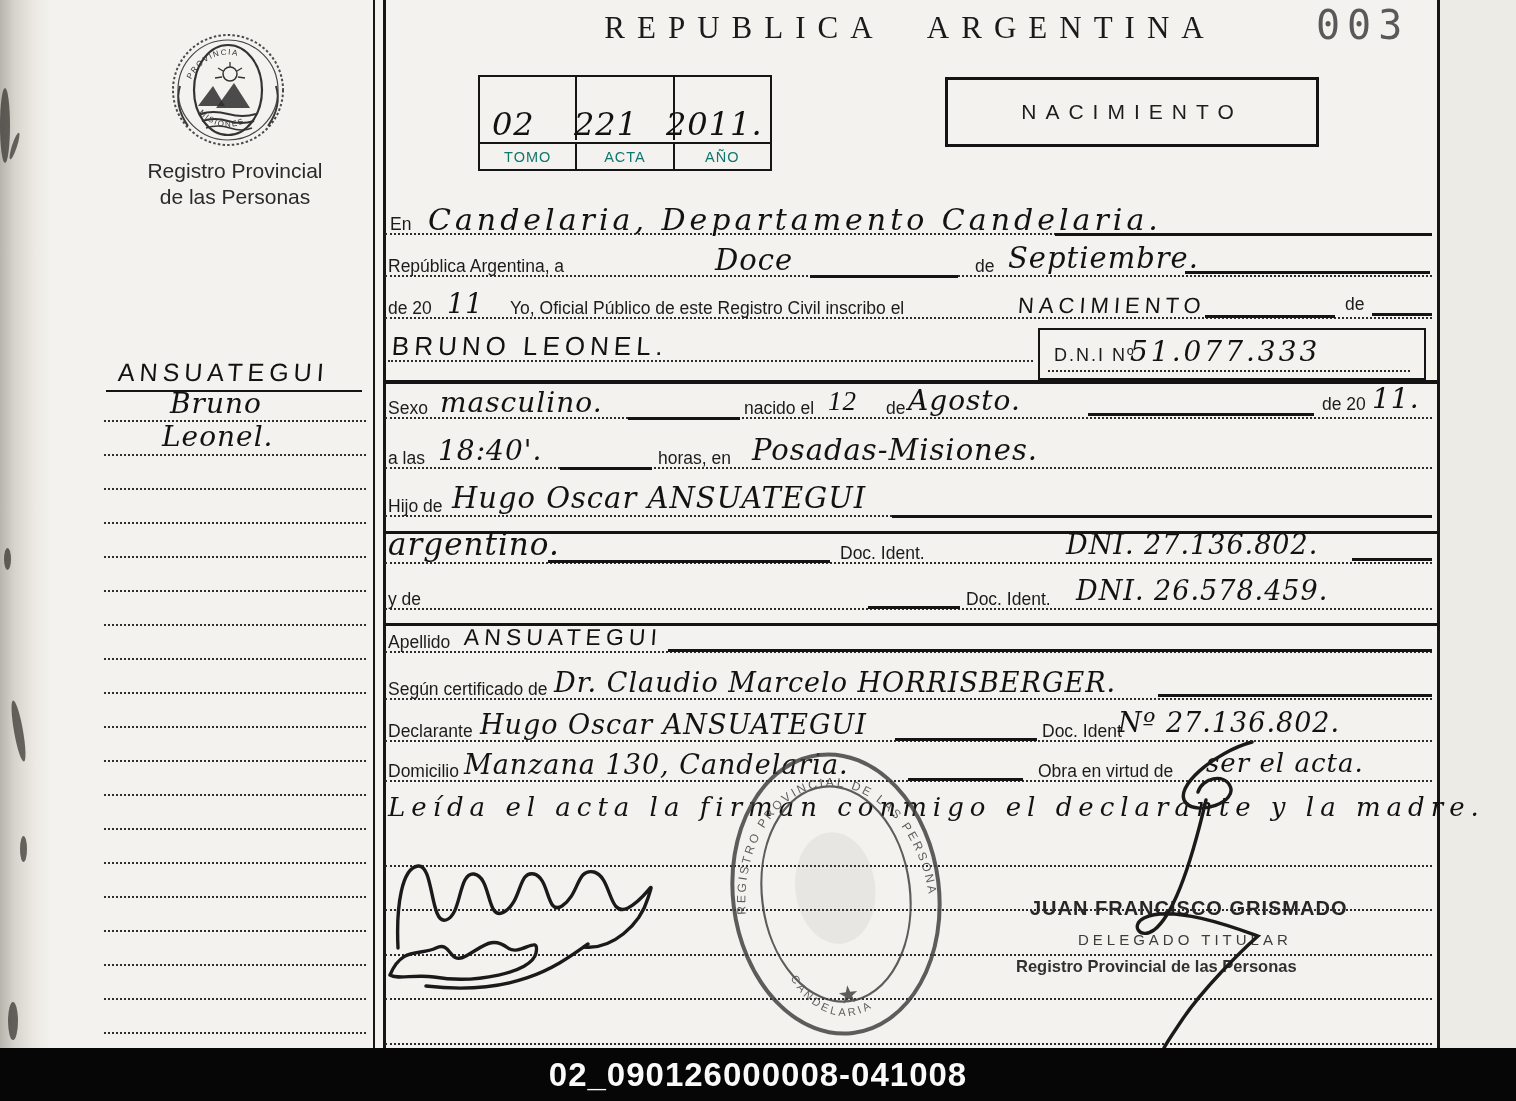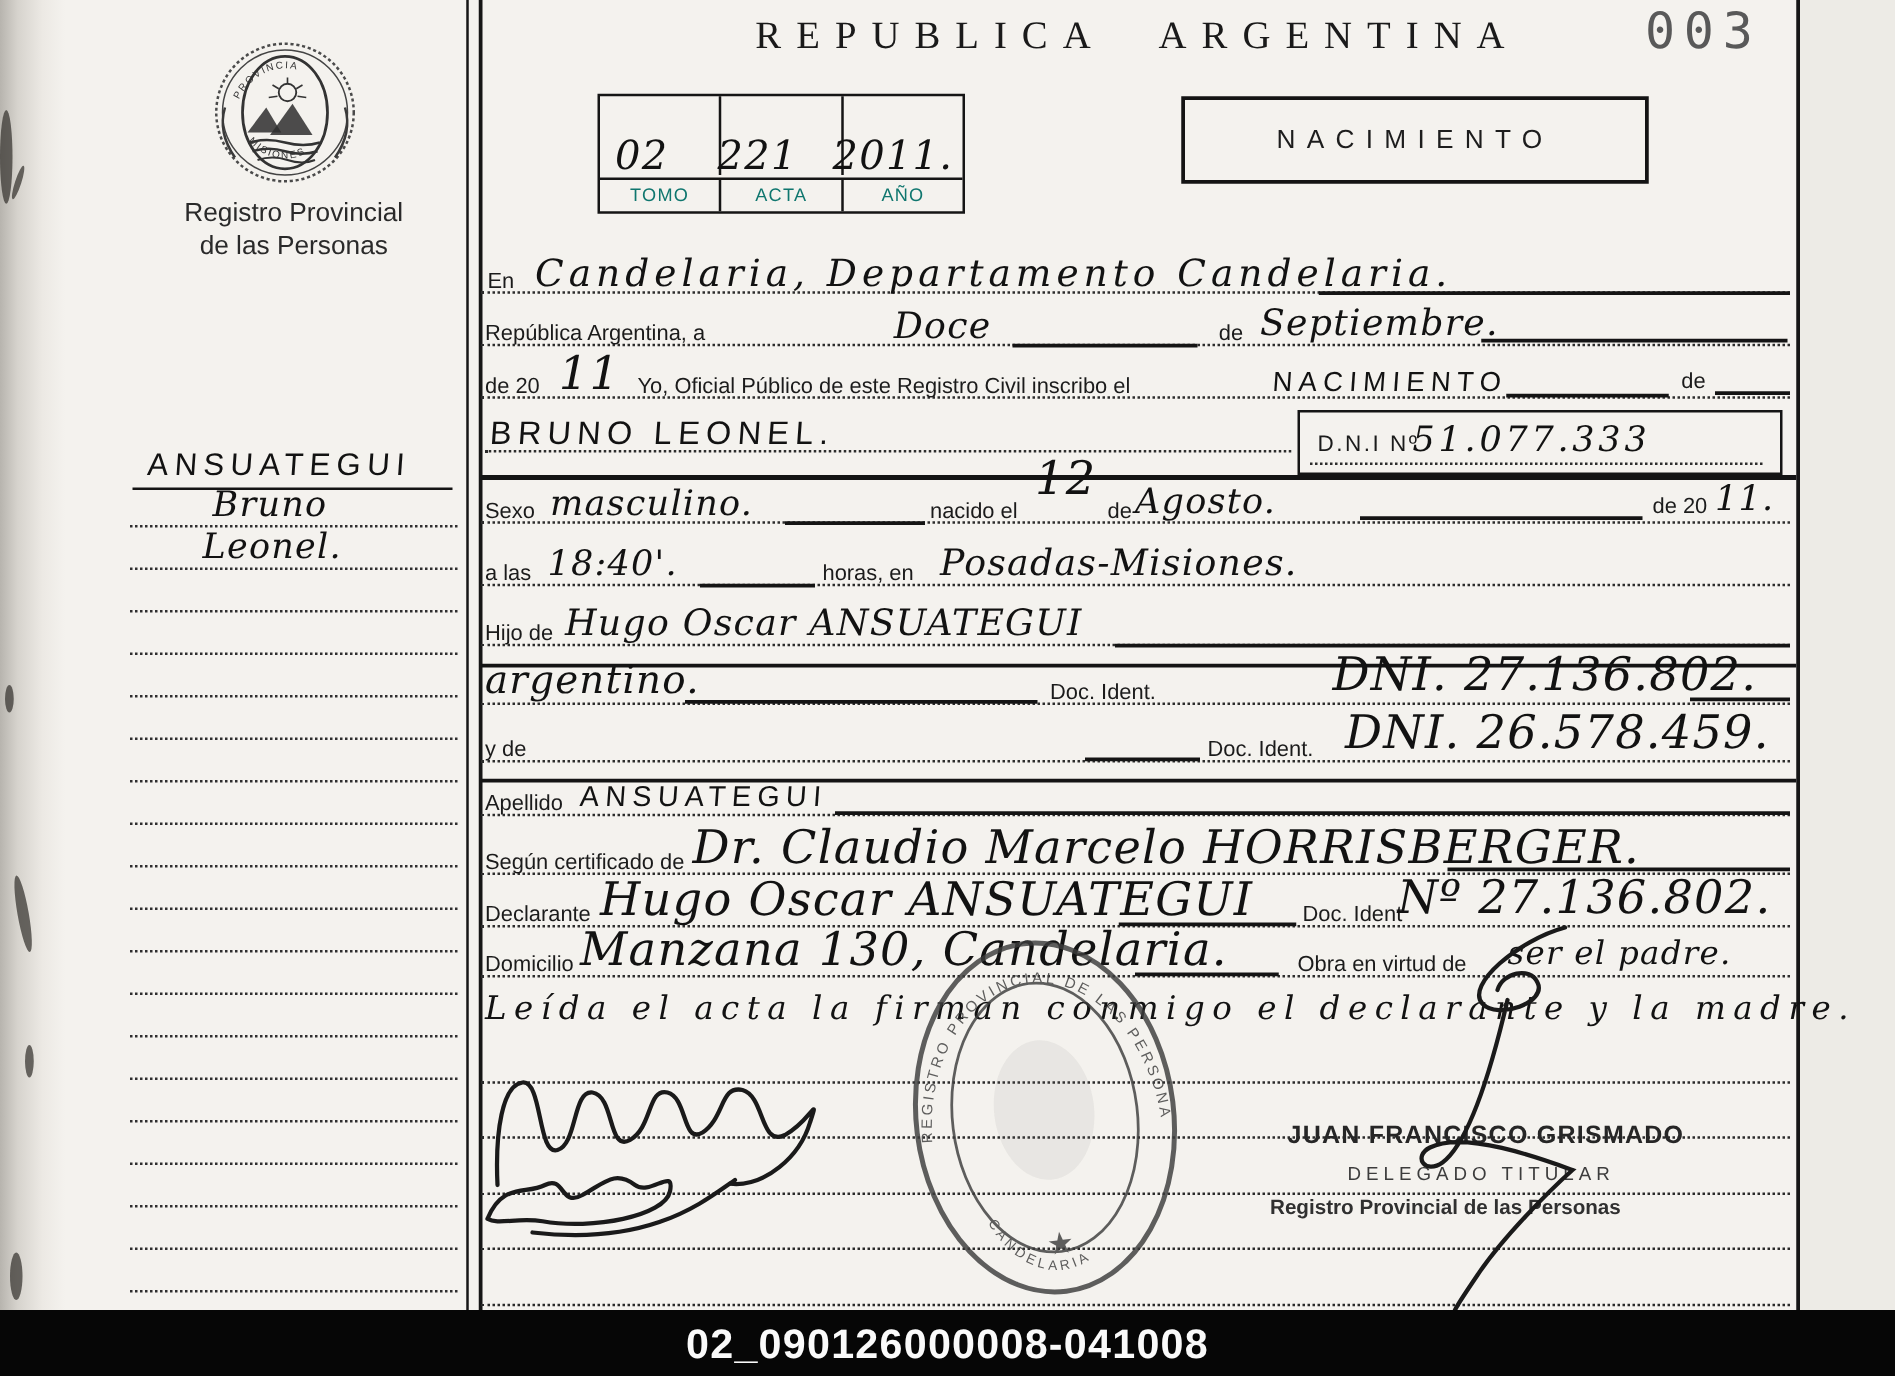--- a/index.html
+++ b/index.html
@@ -13,21 +13,21 @@
   
   .vl{position:absolute;top:0;height:1048px;background:#161616;}
   
   .dl,.sl{position:absolute;height:0;}
   .dl{border-bottom:2px dotted #2c2c2c;}
   .sl{border-bottom:3px solid #141414;}
   .sl.thick{border-bottom-width:4px;}
   
   .lbl{position:absolute;font-size:17.5px;color:#1b1b1b;white-space:nowrap;line-height:1;}
   
-  .hw{position:absolute;font-family:"DejaVu Serif",serif;font-style:italic;font-size:37px;
+  .hw{position:absolute;font-family:"DejaVu Serif",serif;font-style:italic;font-size:27px;
       color:#121212;white-space:nowrap;line-height:1;letter-spacing:1px;}
   .hwc{position:absolute;font-family:"Liberation Sans",sans-serif;font-size:24px;color:#121212;
       white-space:nowrap;line-height:1;letter-spacing:5px;transform:skewX(-4deg);}
   
   #title{position:absolute;left:560px;top:10px;width:700px;text-align:center;
       font-family:"Liberation Serif",serif;font-size:31px;letter-spacing:12px;word-spacing:26px;
       color:#1a1a1a;}
   #pagecode{position:absolute;left:1316px;top:2px;font-family:"DejaVu Sans Mono",monospace;
       font-size:40px;letter-spacing:7px;color:#595959;}
   
@@ -226,21 +226,21 @@
   <span class="hwc" style="left:392px;bottom:742px;font-size:26px;">BRUNO LEONEL.</span>
   <div id="dnibox">
     <span class="lbl" style="left:14px;top:16px;font-size:18px;letter-spacing:2px;position:absolute;">D.N.I Nº</span>
     <div class="dl" style="left:8px;top:40px;width:362px;position:absolute;"></div>
   </div>
   <span class="hw" style="left:1130px;bottom:735px;font-size:28px;letter-spacing:3px;">51.077.333</span>
 
   <span class="lbl" style="left:388px;bottom:684px;">Sexo</span>
   <span class="hw" style="left:440px;bottom:684px;font-size:28px;">masculino.</span>
   <span class="lbl" style="left:744px;bottom:684px;">nacido el</span>
-  <span class="hw" style="left:828px;bottom:700px;">12</span>
+  <span class="hw" style="left:828px;bottom:686px;font-family:Liberation Serif, serif;">12</span>
   <span class="lbl" style="left:886px;bottom:684px;">de</span>
   <span class="hw" style="left:908px;bottom:686px;font-size:28px;">Agosto.</span>
   <span class="lbl" style="left:1322px;bottom:688px;">de 20</span>
   <span class="hw" style="left:1372px;bottom:688px;font-size:28px;">11.</span>
 
   <span class="lbl" style="left:388px;bottom:634px;">a las</span>
   <span class="hw" style="left:438px;bottom:636px;font-size:28px;">18:40'.</span>
   <span class="lbl" style="left:658px;bottom:634px;">horas, en</span>
   <span class="hw" style="left:752px;bottom:636px;font-size:29px;">Posadas-Misiones.</span>
 
@@ -262,21 +262,21 @@
   <span class="hw" style="left:554px;bottom:405px;">Dr. Claudio Marcelo HORRISBERGER.</span>
 
   <span class="lbl" style="left:388px;bottom:361px;">Declarante</span>
   <span class="hw" style="left:480px;bottom:363px;">Hugo Oscar ANSUATEGUI</span>
   <span class="lbl" style="left:1042px;bottom:361px;">Doc. Ident</span>
   <span class="hw" style="left:1118px;bottom:365px;">Nº 27.136.802.</span>
 
   <span class="lbl" style="left:388px;bottom:321px;">Domicilio</span>
   <span class="hw" style="left:464px;bottom:323px;">Manzana 130, Candelaria.</span>
   <span class="lbl" style="left:1038px;bottom:321px;">Obra en virtud de</span>
-  <span class="hw" style="left:1206px;bottom:325px;font-size:26px;">ser el padre.</span>
+  <span class="hw" style="left:1206px;bottom:325px;font-size:26px;">ser el acta.</span>
 
   <span class="hw" style="left:388px;bottom:281px;font-size:26px;letter-spacing:6px;">Leída el acta la firman conmigo el declarante y la madre.</span>
 
   <span class="stampname" style="left:1030px;bottom:181px;">JUAN FRANCISCO GRISMADO</span>
   <span class="stamptitle" style="left:1078px;bottom:153px;">DELEGADO TITULAR</span>
   <span class="stamporg" style="left:1016px;bottom:125px;">Registro Provincial de las Personas</span>
 
   <svg style="left:698px;top:738px;" width="276" height="312" viewBox="0 0 276 312">
     <defs>
       <path id="stampOuter" d="M 46,172 A 92,124 0 1 1 230,172"></path>

